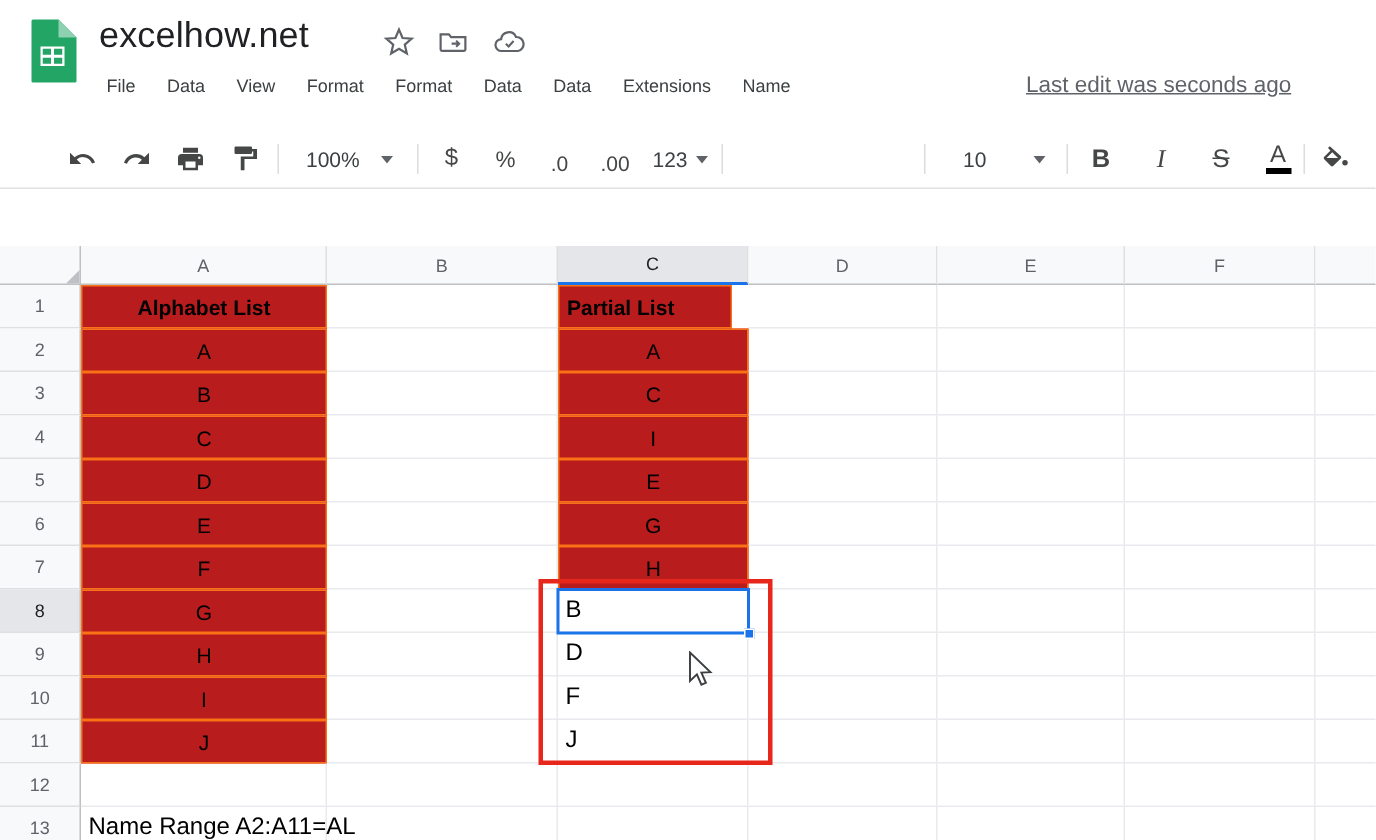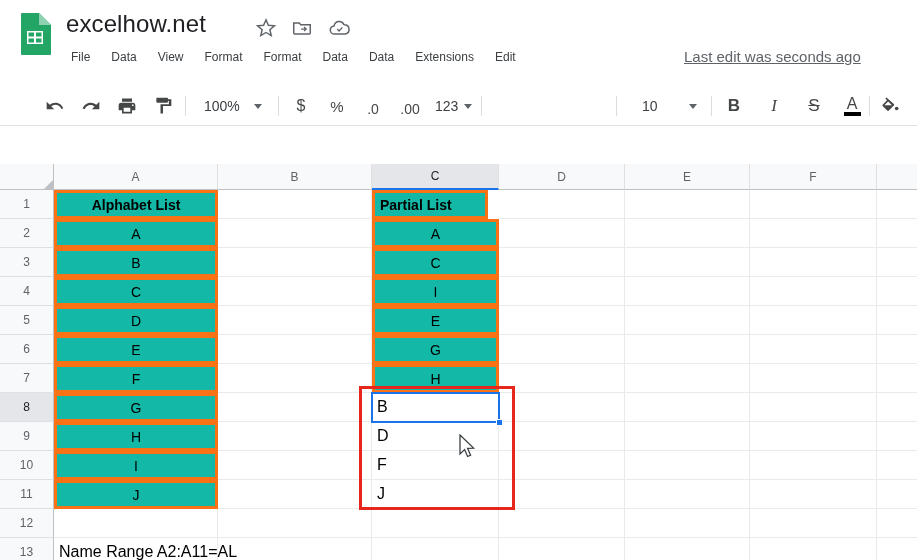--- a/index.html
+++ b/index.html
@@ -117,21 +117,21 @@
   .cell {
     position: absolute; display: flex; align-items: center;
     font-size: 14px; color: #000; background: transparent;
     border-right: 1px solid #e8eaed; border-bottom: 1px solid #e8eaed;
     overflow: hidden; white-space: nowrap; cursor: cell;
   }
   .cell.ctr { justify-content: center; }
   .cell.lft { justify-content: flex-start; padding-left: 5px; }
   .cell.bold { font-weight: bold; }
   .cell.bordered {
-    border: 3px solid #f97316; background: #14b8a6;
+    border: 1px solid #f97316; background: #b91c1c;
   }
   .cell.wide-text { overflow: visible; z-index: 3; }
 
   .sel-box {
     position: absolute; border: 2px solid #1a73e8; z-index: 6; pointer-events: none;
   }
   .fill-handle {
     position: absolute; width: 7px; height: 7px; background: #1a73e8;
     border: 1px solid #fff; z-index: 7;
   }
@@ -178,21 +178,21 @@
 
   <div class="menubar">
     <div class="menu-item">File</div>
     <div class="menu-item">Data</div>
     <div class="menu-item">View</div>
     <div class="menu-item">Format</div>
     <div class="menu-item">Format</div>
     <div class="menu-item">Data</div>
     <div class="menu-item">Data</div>
     <div class="menu-item">Extensions</div>
-    <div class="menu-item">Edit</div>
+    <div class="menu-item">Name</div>
   </div>
 
   <div class="last-edit">Last edit was seconds ago</div>
 </div>
 
 <div class="toolbar">
   <span class="tb" style="left:40px;width:30px;">
     <svg width="20" height="20" viewBox="0 0 24 24" fill="#444746">
       <path d="M12.5 8c-2.6 0-5 1-6.8 2.6L2 7v9h9l-3.6-3.6A7.4 7.4 0 0 1 12.5 10.5c3.3 0 6.1 2.1 7.1 5l2.4-.8C20.7 10.9 17 8 12.5 8z"></path>
     </svg>

